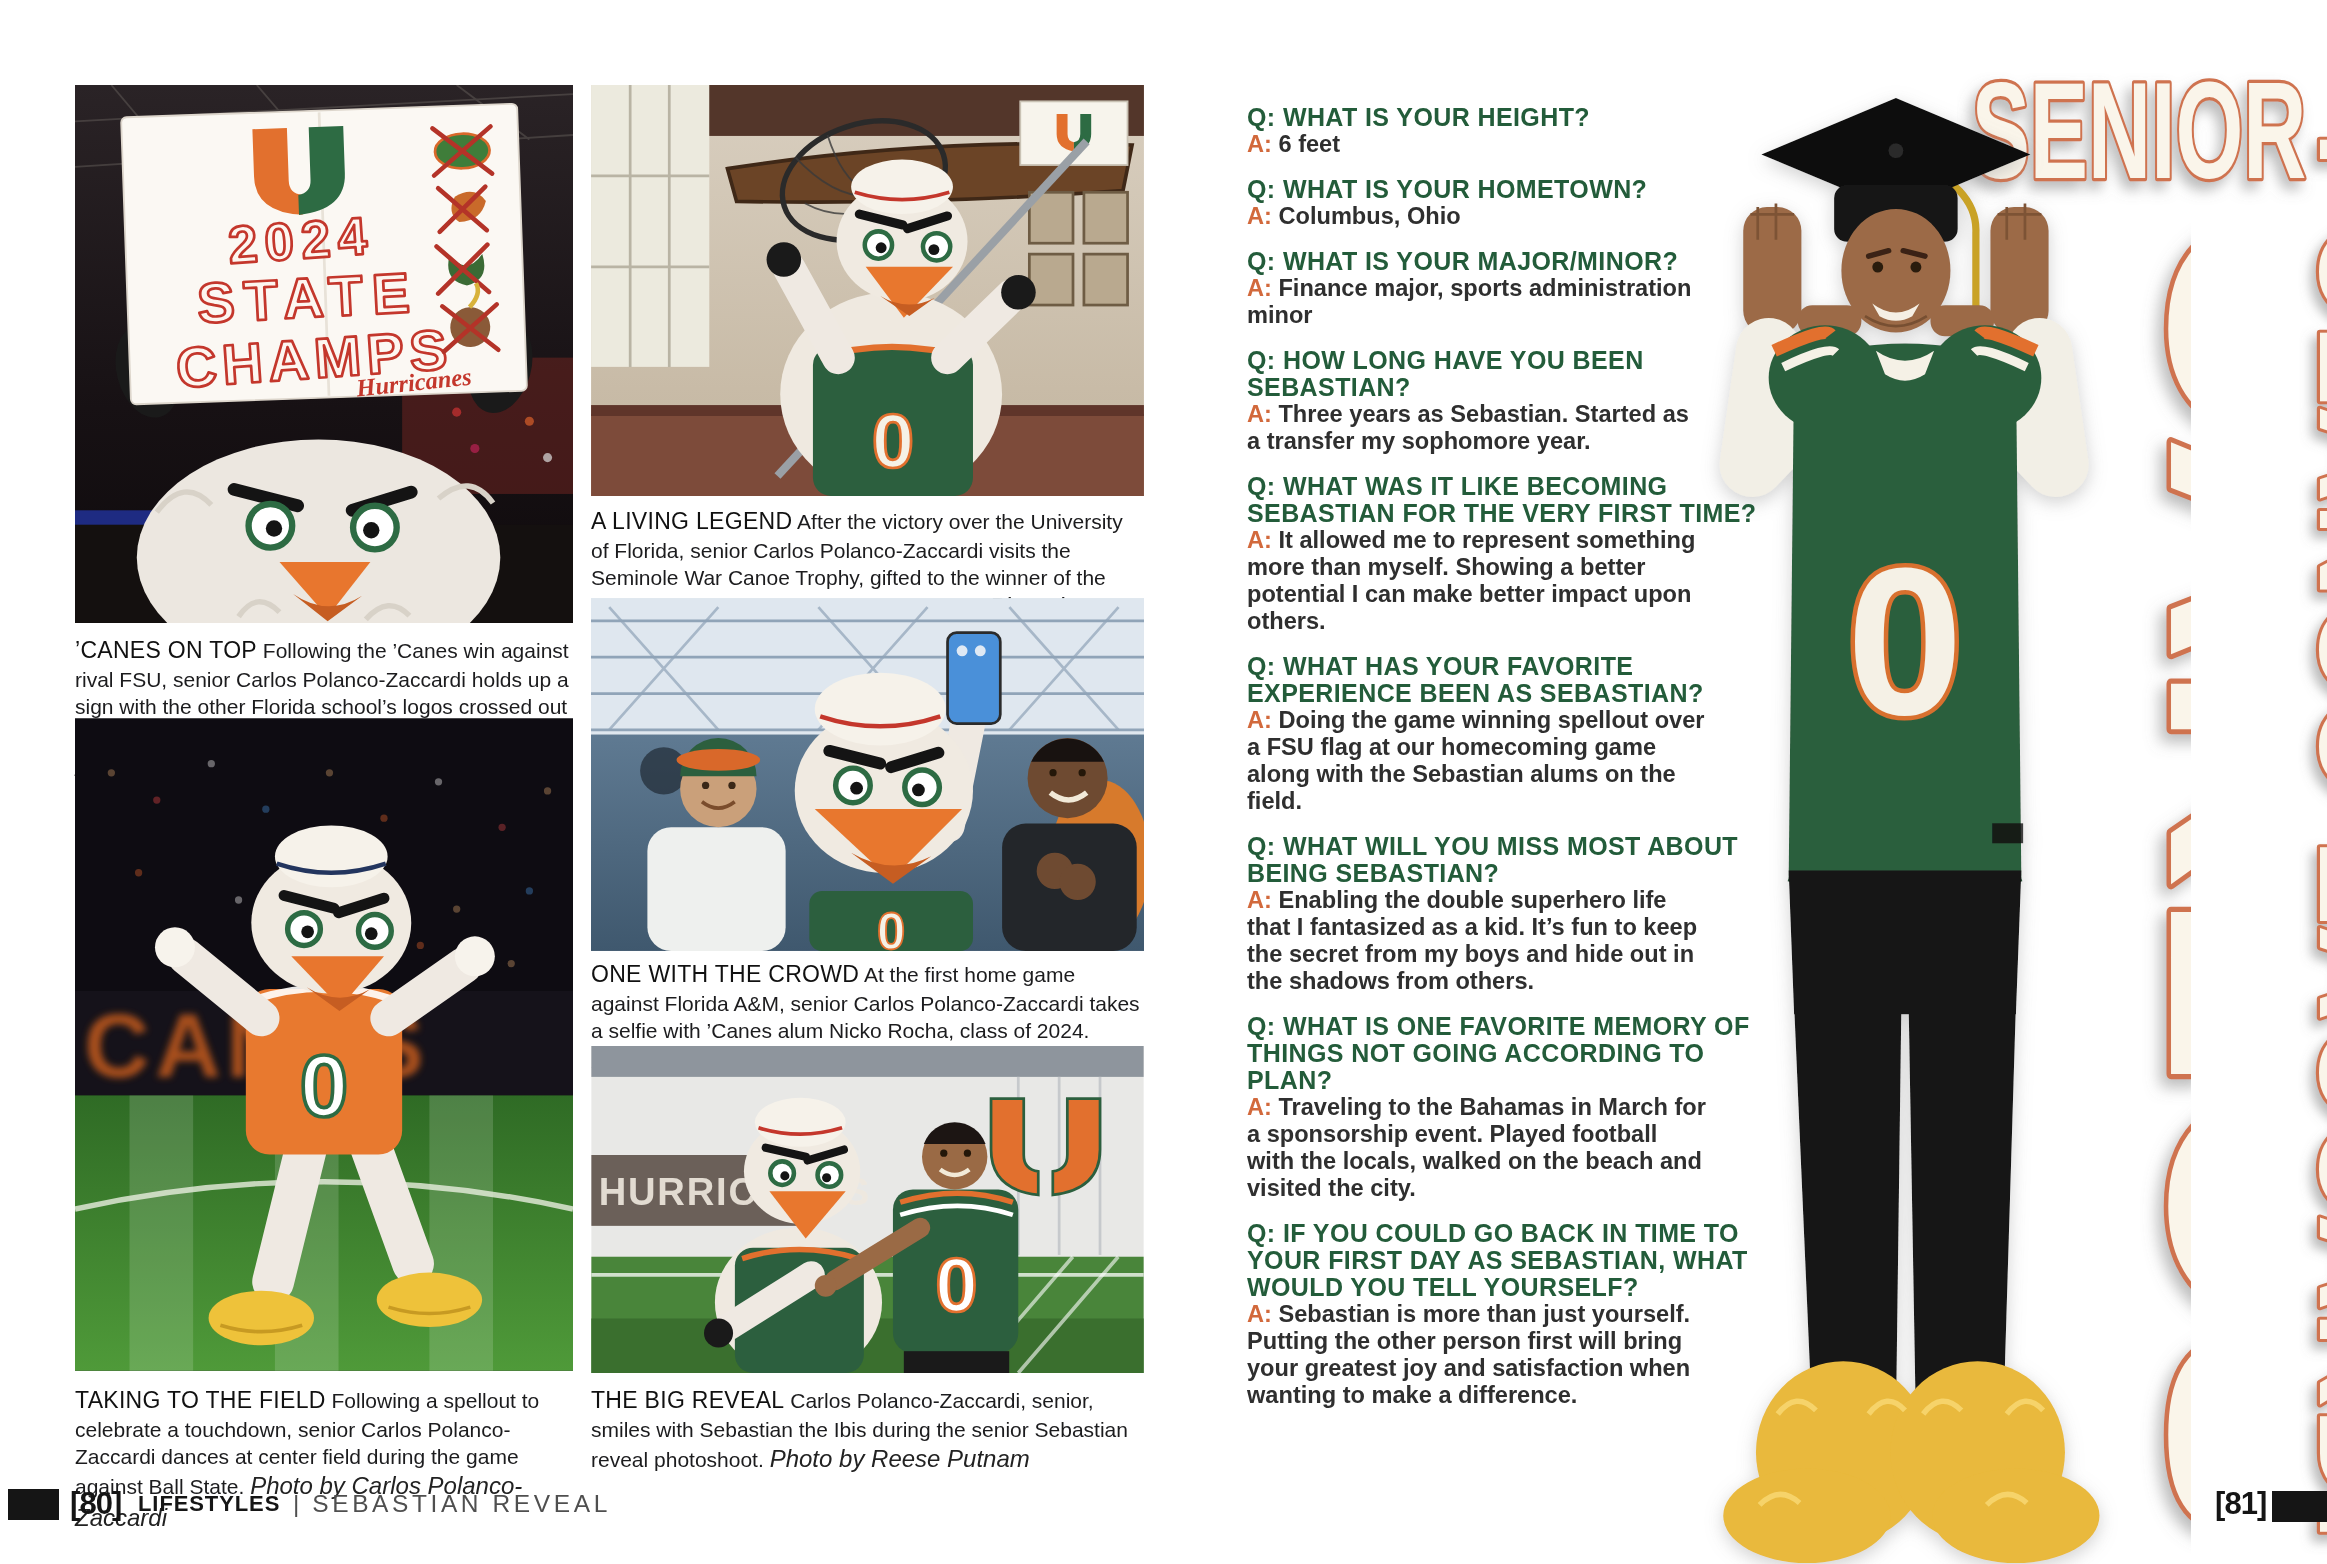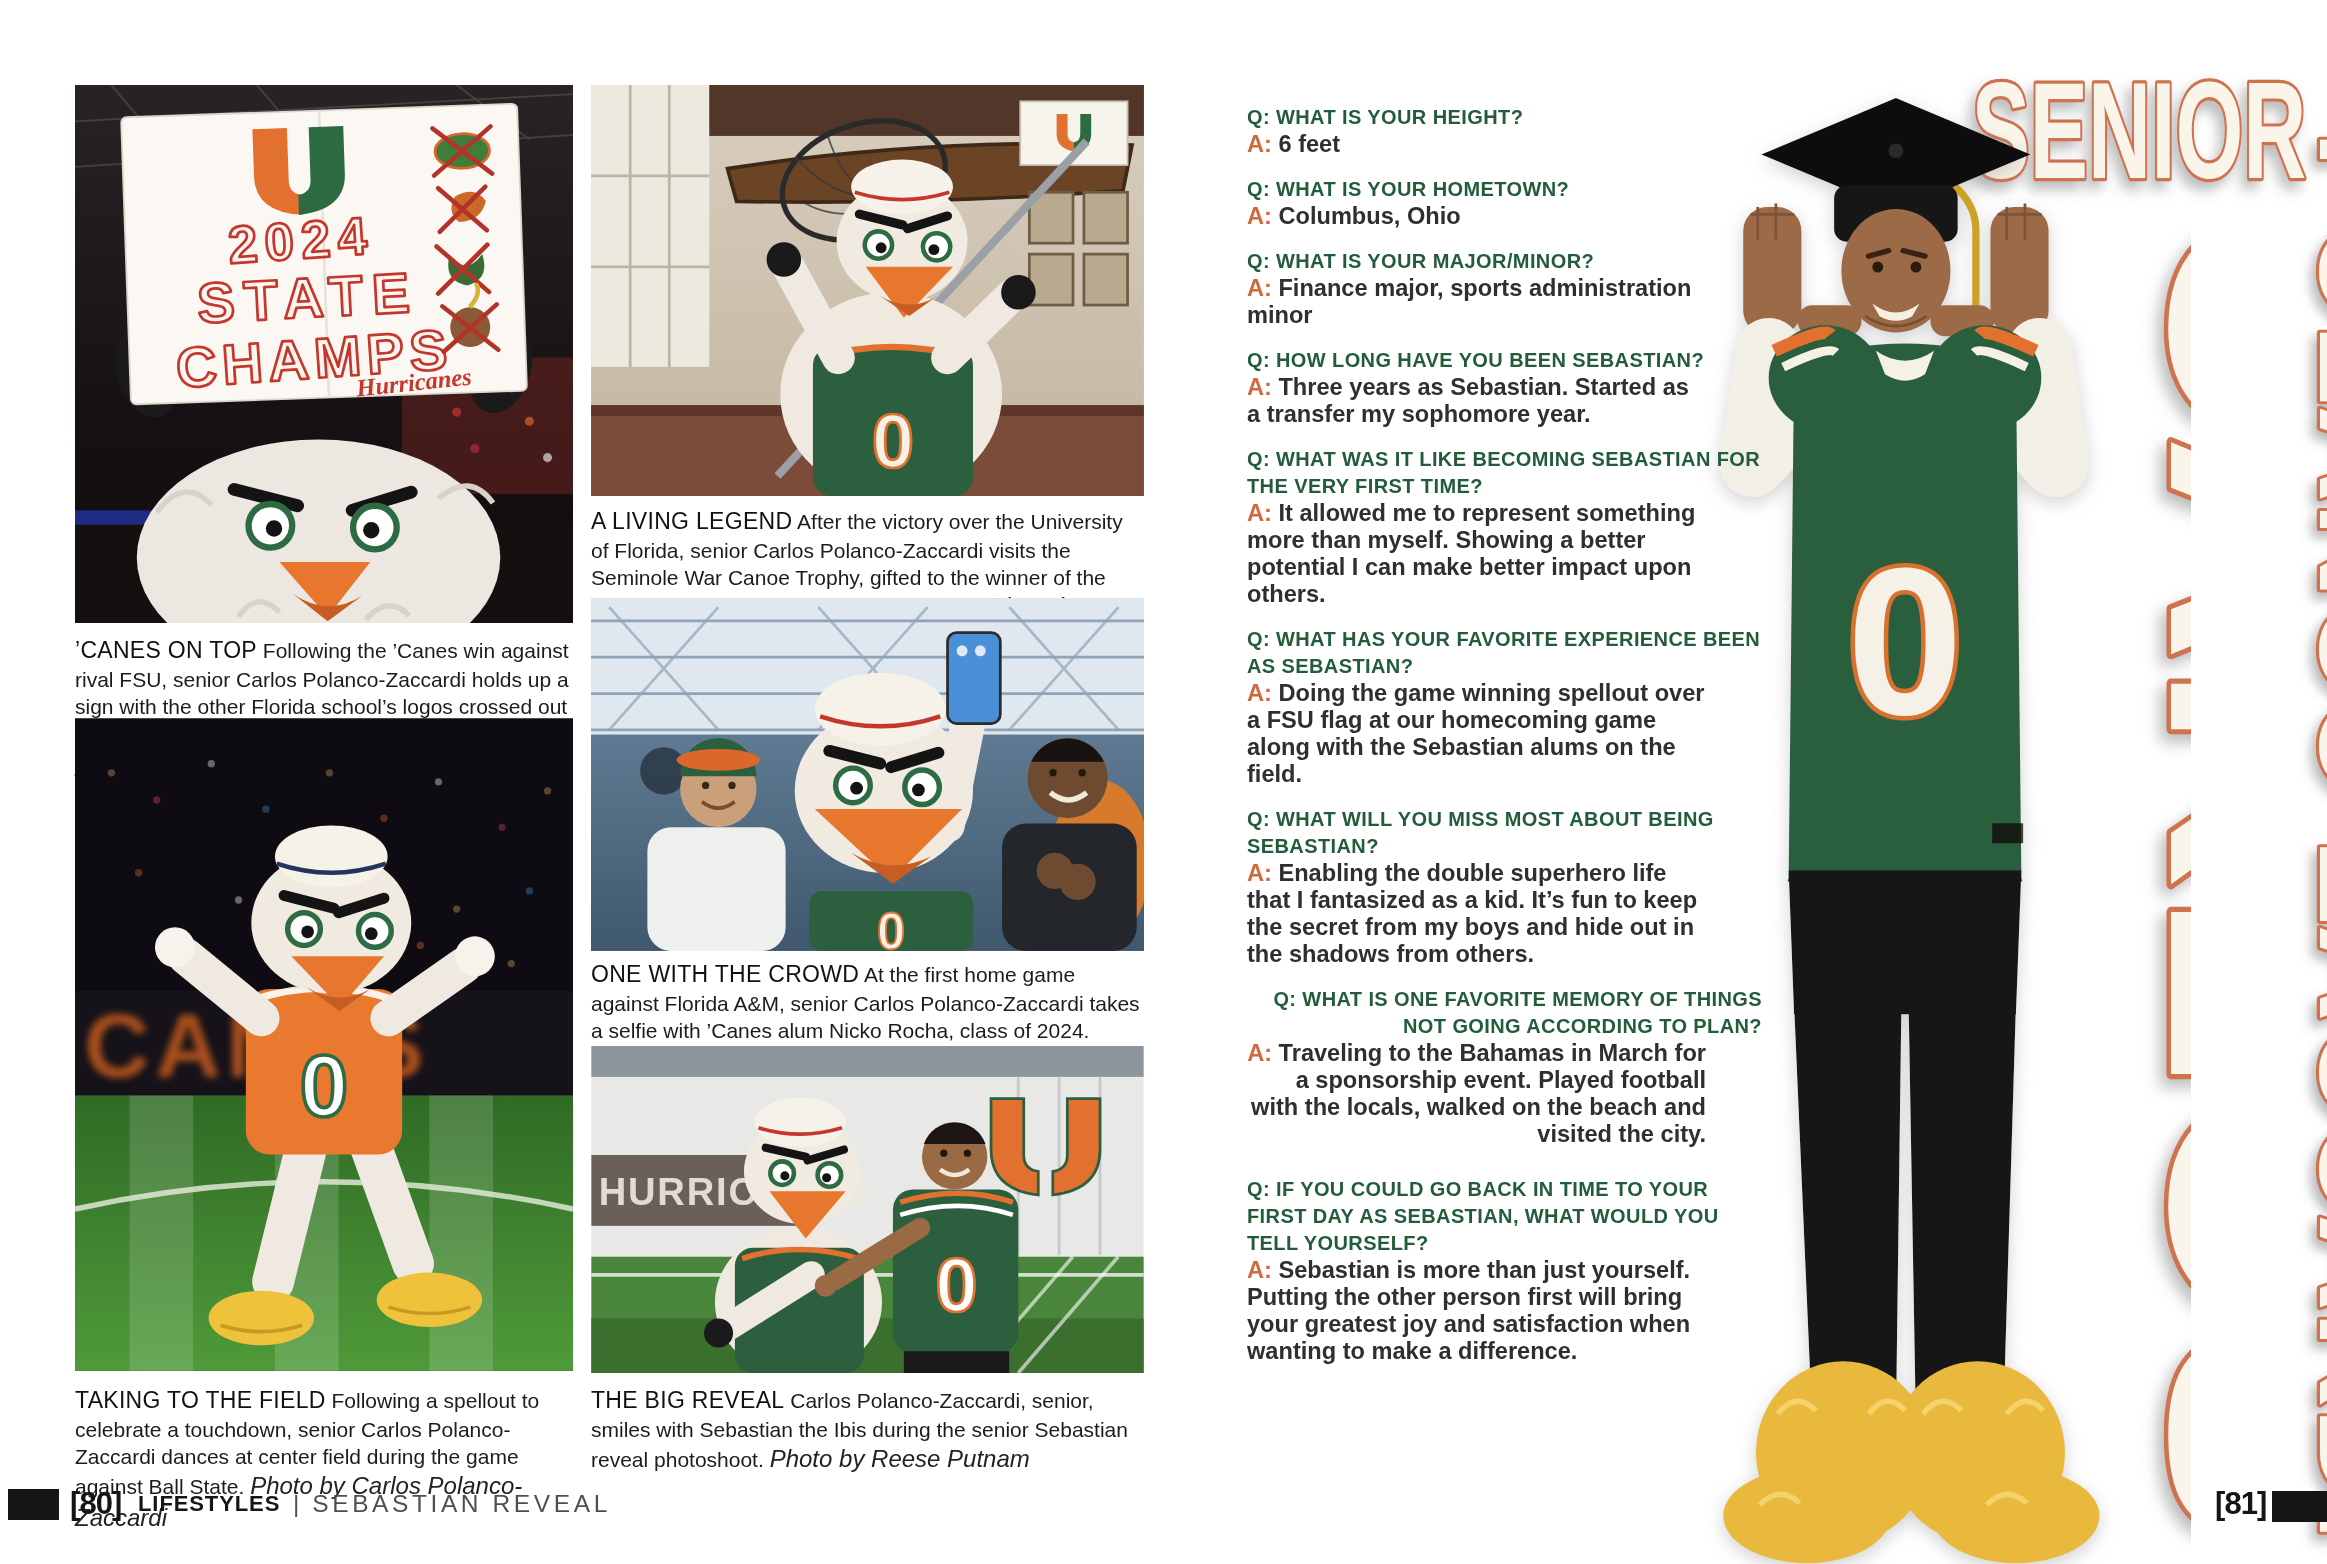--- a/index.html
+++ b/index.html
@@ -9,21 +9,21 @@
   .photo svg{display:block;}
 
   
   .caption{position:absolute;margin:0;color:#1c1c1e;font-size:21px;line-height:1.3;}
   .cap-head{font-weight:normal;font-size:23px;letter-spacing:0.3px;color:#111;}
   .cap-credit{font-style:italic;font-size:24px;color:#222;text-align:right;}
 
   
   .qa{position:absolute;left:1247px;top:104px;width:515px;display:flex;flex-direction:column;gap:18px;z-index:5;}
   .qa-item{margin:0;}
-  .qa-q{margin:0;color:#235c3a;font-weight:bold;font-size:20px;line-height:27px;letter-spacing:0.4px;}
+  .qa-q{margin:0;color:#235c3a;font-weight:bold;font-size:25px;line-height:27px;letter-spacing:0.4px;}
   .qa-a{margin:0;color:#2f2f2f;font-weight:bold;font-size:23.6px;line-height:27px;max-width:459px;}
   .a-label{color:#d2693c;}
 
   
   .footer-left{position:absolute;left:8px;top:1486px;display:flex;align-items:center;gap:11px;z-index:6;}
   .footer-right{position:absolute;right:0;top:1486px;display:flex;align-items:flex-end;gap:5.5px;z-index:6;}
   .bleed-bar{width:51px;height:31px;background:#151515;}
   .bleed-bar-r{width:55px;height:31px;background:#151515;}
   .folio{font-size:31px;font-weight:bold;color:#151515;letter-spacing:-0.9px;}
   .footer-section{font-size:22px;font-weight:bold;color:#151515;letter-spacing:0.9px;margin-left:5.5px;}
@@ -449,21 +449,21 @@
     <div class="qa-item" style="margin-bottom:18px;">
       <p class="qa-q"><span class="q-label">Q:</span><span> WHAT HAS YOUR FAVORITE EXPERIENCE BEEN AS SEBASTIAN?</span></p>
       <p class="qa-a"><span class="a-label">A:</span><span> Doing the game winning spellout over a FSU flag at our homecoming game along with the Sebastian alums on the field.</span></p>
     </div>
 
     <div class="qa-item" style="margin-bottom:18px;">
       <p class="qa-q"><span class="q-label">Q:</span><span> WHAT WILL YOU MISS MOST ABOUT BEING SEBASTIAN?</span></p>
       <p class="qa-a"><span class="a-label">A:</span><span> Enabling the double superhero life that I fantasized as a kid. It’s fun to keep the secret from my boys and hide out in the shadows from others.</span></p>
     </div>
 
-    <div class="qa-item" style="margin-bottom:28px;text-align:right;">
+    <div class="qa-item" style="margin-bottom:18px;">
       <p class="qa-q"><span class="q-label">Q:</span><span> WHAT IS ONE FAVORITE MEMORY OF THINGS NOT GOING ACCORDING TO PLAN?</span></p>
       <p class="qa-a"><span class="a-label">A:</span><span> Traveling to the Bahamas in March for a sponsorship event. Played football with the locals, walked on the beach and visited the city.</span></p>
     </div>
 
     <div class="qa-item" style="margin-bottom:18px;">
       <p class="qa-q"><span class="q-label">Q:</span><span> IF YOU COULD GO BACK IN TIME TO YOUR FIRST DAY AS SEBASTIAN, WHAT WOULD YOU TELL YOURSELF?</span></p>
       <p class="qa-a"><span class="a-label">A:</span><span> Sebastian is more than just yourself. Putting the other person first will bring your greatest joy and satisfaction when wanting to make a difference.</span></p>
     </div>
   </div>
   </div>

